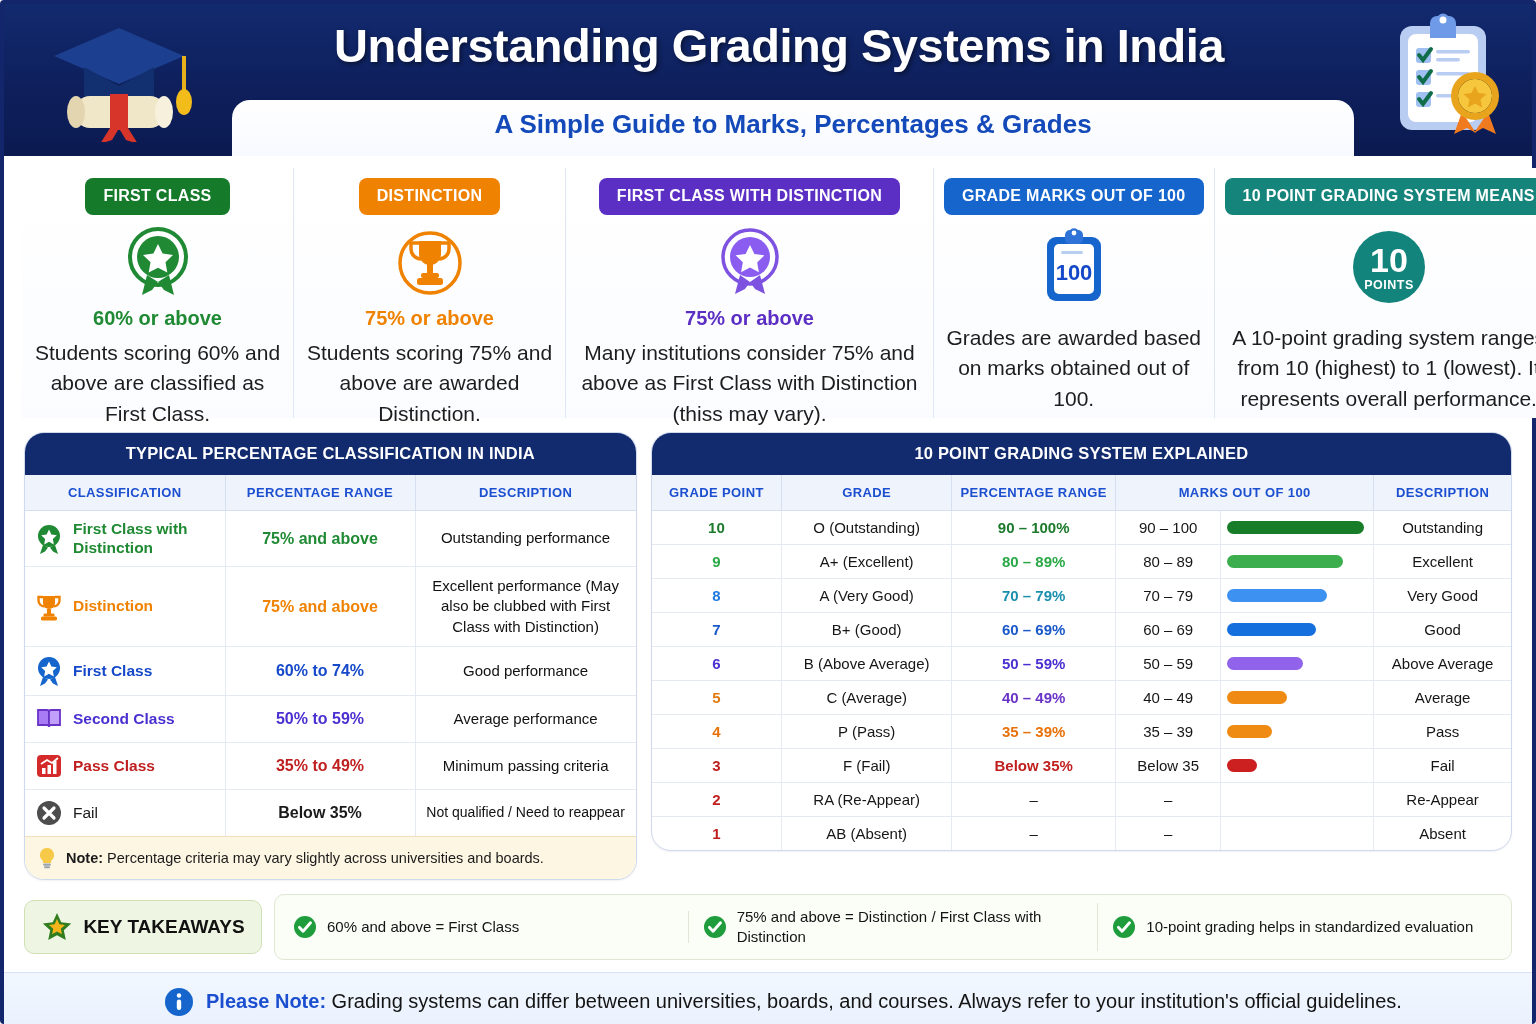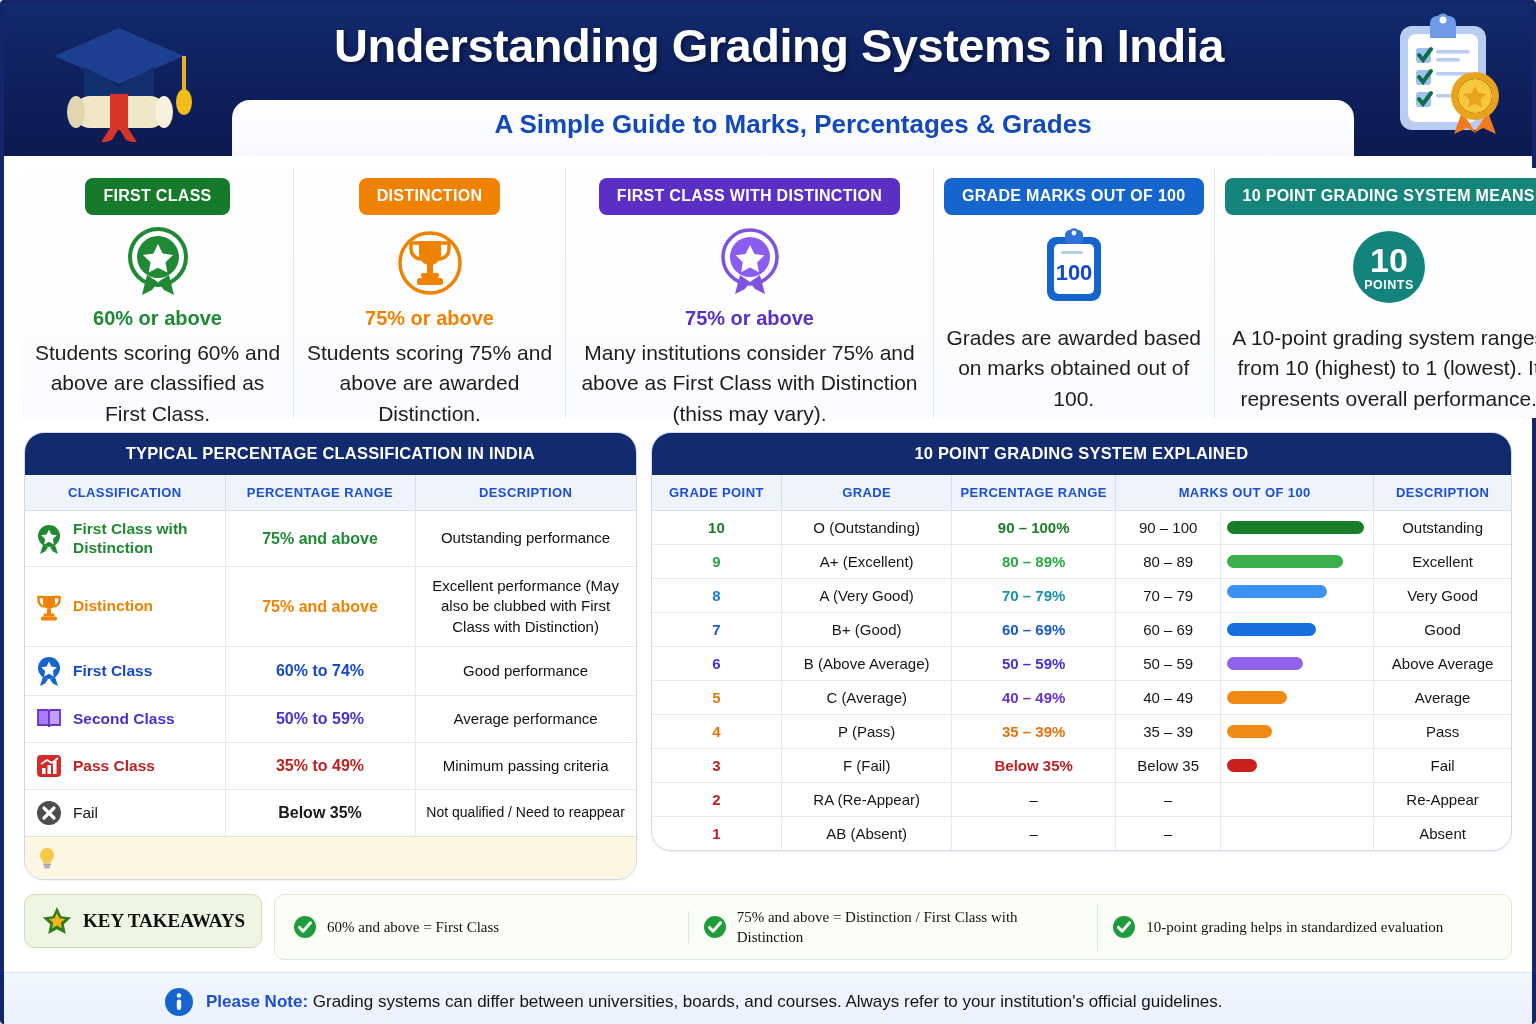--- a/index.html
+++ b/index.html
@@ -159,22 +159,21 @@
   .rpanel td { font-size: 15px; padding: 8px 6px; }
   .gp { font-weight: bold; font-size: 19px; }
   .pct { font-weight: bold; font-size: 15px; }
   .bar-cell { padding: 6px 0 6px 6px !important; text-align: left; }
   .bar { height: 13px; border-radius: 7px; }
 
   
   .takeaways {
     display: flex; gap: 12px;
     margin: 14px 20px 0 20px;
-    align-items: flex-start;
-    font-family: Liberation Serif, serif;
+    align-items: center;
   }
   .kt-badge {
     flex: 0 0 238px;
     background: #eef6e3;
     border: 1px solid #cfe0b4;
     border-radius: 10px;
     display: flex; align-items: center; justify-content: center; gap: 10px;
     font-size: 19px; font-weight: bold; color: #111;
     padding: 10px;
   }
@@ -197,21 +196,21 @@
 
   
   .footer {
     margin: 12px 0 0 0;
     background: linear-gradient(180deg,#f2f7ff 0%, #e9f1fd 100%);
     border-top: 1px solid #d6e2f6;
     display: flex; align-items: center; gap: 12px;
     padding: 14px 0 14px 160px;
     height: 58px;
   }
-  .footer-text { font-size: 17px; color: #141414; }
+  .footer-text { font-size: 20px; color: #141414; }
   .footer-text b { color: #1b4fd0; font-weight: bold; }
 
   svg { display: block; }
 </style>
 </head>
 <body>
 
 <div id="page">
 
   <div class="header">
@@ -464,20 +463,21 @@
         </tbody>
       </table>
       <div class="note">
         <span>
           <svg width="20" height="24" viewBox="0 0 20 24">
               <path d="M10 2 a7 7 0 0 1 4.2 12.6 V17 H5.8 v-2.4 A7 7 0 0 1 10 2z" fill="#f7c948"></path>
               <rect x="6.2" y="17.5" width="7.6" height="2.2" rx="1" fill="#9aa3ae"></rect>
               <rect x="7" y="20.3" width="6" height="2" rx="1" fill="#9aa3ae"></rect>
             </svg>
         </span>
+        <span><b>Note:</b><span> Percentage criteria may vary slightly across universities and boards.</span></span>
       </div>
     </div>
 
     <div class="panel rpanel">
       <div class="panel-title">10 POINT GRADING SYSTEM EXPLAINED</div>
       <table>
         <thead>
           <tr>
             <th style="width:130px">GRADE POINT</th>
             <th style="width:170px">GRADE</th>
@@ -516,21 +516,21 @@
               </div>
             </td>
             <td>Excellent</td>
           </tr>
 
           <tr>
             <td class="gp" style="color:#2079e0">8</td>
             <td>A (Very Good)</td>
             <td class="pct" style="color:#1b8fae">70 – 79%</td>
             <td style="padding:0">
-              <div style="display:flex;align-items:flex-start">
+              <div style="display:flex;align-items:center">
                 <div style="width:105px;text-align:center;border-right:1px solid #e4e9f2;padding:8px 0">70 – 79</div>
                 <div class="bar-cell" style="flex:1">
                     <div class="bar" style="width:100px;background:#3d91f0"></div>
                   </div>
               </div>
             </td>
             <td>Very Good</td>
           </tr>
 
           <tr>

